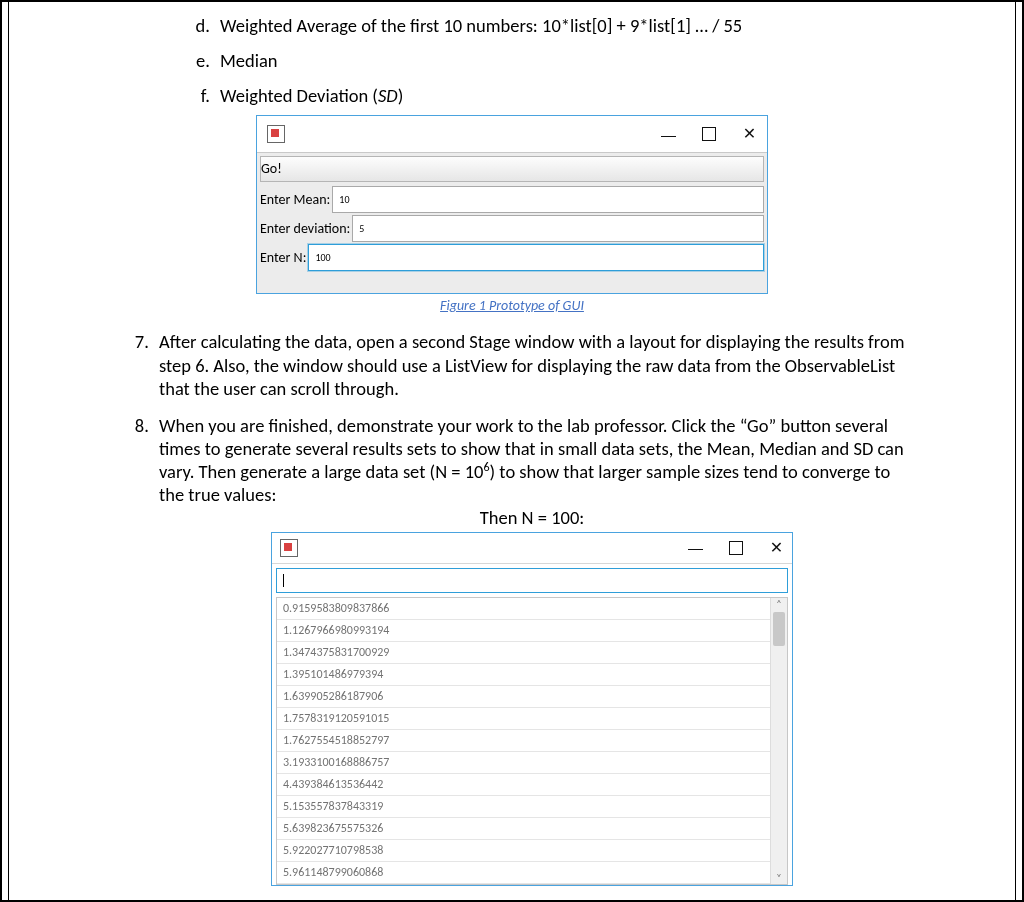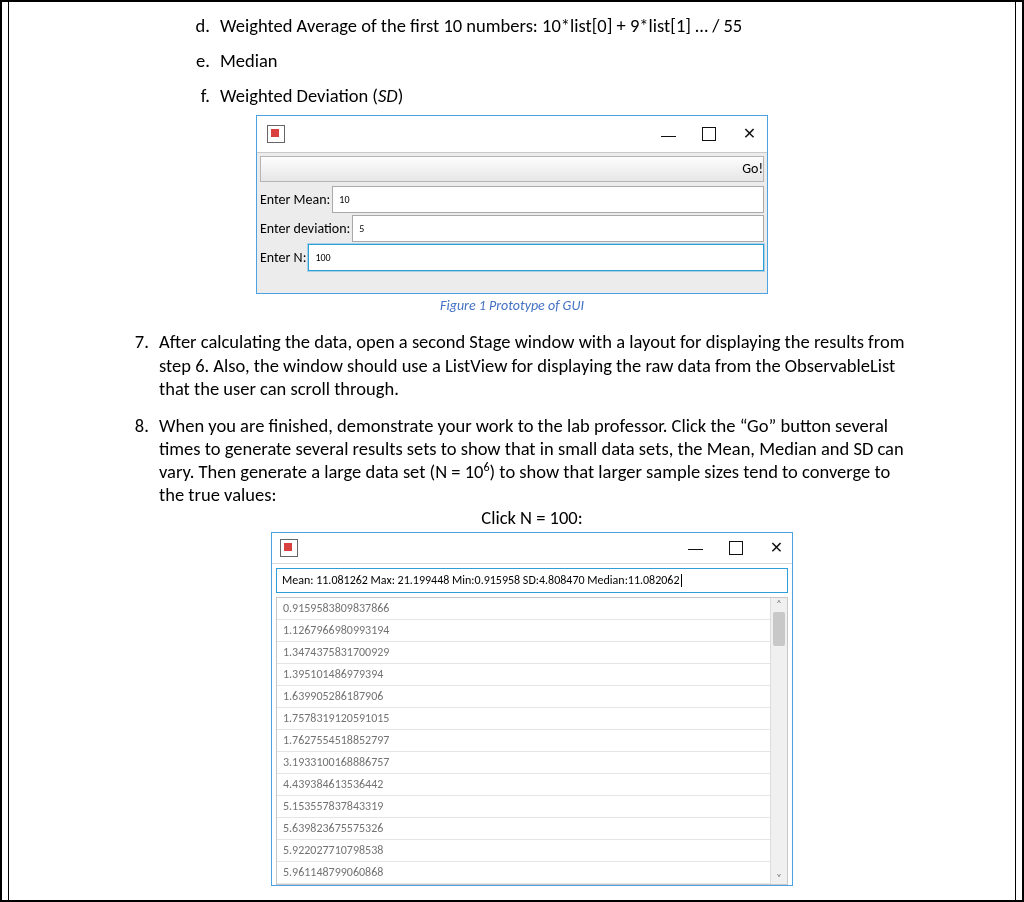--- a/index.html
+++ b/index.html
@@ -48,20 +48,21 @@
     padding-left: 34px;
   }
   ol.main > li { padding-left: 6px; margin-bottom: 14px; }
   .italic { font-style: italic; }
   .caption {
     text-align: center;
     color: #4472c4;
     font-style: italic;
     font-size: 14px;
     margin-top: 3px;
+    text-decoration: underline;
   }
   .center-wrap { text-align: center; }
 
   
   .win1 {
     display: inline-block;
     width: 510px;
     border: 1px solid #4aa3df;
     background: #ececec;
     text-align: left;
@@ -93,21 +94,21 @@
   .wincontrols { display: flex; gap: 26px; align-items: center; }
   .wc { width: 15px; font-size: 18px; line-height: 1; color: #111; text-align: center; }
   .wc.min { border-top: 1.5px solid #111; height: 0; margin-top: 4px; }
   .wc.sq { width: 12px; height: 12px; border: 1.5px solid #111; }
   .wc.x { font-size: 16px; font-weight: 400; }
 
   .win1 .gobar {
     margin: 3px 3px 0 3px;
     border: 1px solid #b5b5b5;
     background: linear-gradient(#fdfdfd, #e6e6e6);
-    text-align: right;
+    text-align: left;
     font-size: 14px;
     padding: 3px 0;
   }
   .win1 .inputs { padding: 2px 3px 22px 3px; font-size: 14px; }
   .input-row { display: flex; align-items: center; margin-top: 2px; }
   .input-row label { white-space: nowrap; }
   .input-row .txt {
     flex: 1;
     border: 1px solid #a9a9a9;
     background: #fff;
@@ -231,35 +232,35 @@
         </div>
         <div class="caption">Figure 1 Prototype of GUI</div>
       </div>
 
       <div style="height:16px"></div>
 
       <ol class="main" start="7">
         <li>After calculating the data, open a second Stage window with a layout for displaying the results from step 6. Also, the window should use a ListView for displaying the raw data from the ObservableList that the user can scroll through.</li>
         <li>
           <span>When you are finished, demonstrate your work to the lab professor. Click the “Go” button several times to generate several results sets to show that in small data sets, the Mean, Median and SD can vary. Then generate a large data set (N = 10</span><sup>6</sup><span>) to show that larger sample sizes tend to converge to the true values:</span>
-          <div style="text-align:center">Click N = 100:</div>
+          <div style="text-align:center">Then N = 100:</div>
 
           
           <div class="center-wrap">
             <div class="win2">
               <div class="titlebar">
                 <span class="appicon"></span>
                 <span class="wincontrols">
                   <span class="wc min"></span>
                   <span class="wc sq"></span>
                   <span class="wc x">✕</span>
                 </span>
               </div>
               <div class="summary">
-                <span>Mean: 11.081262  Max: 21.199448  Min:0.915958  SD:4.808470  Median:11.082062</span><span class="caret"></span>
+                <span class="caret"></span>
               </div>
               <div class="listview">
                 <div class="lv-body" id="lv-body">
                     <div class="lv-row">0.9159583809837866</div>
                     <div class="lv-row">1.1267966980993194</div>
                     <div class="lv-row">1.3474375831700929</div>
                     <div class="lv-row">1.395101486979394</div>
                     <div class="lv-row">1.639905286187906</div>
                     <div class="lv-row">1.7578319120591015</div>
                     <div class="lv-row">1.7627554518852797</div>

